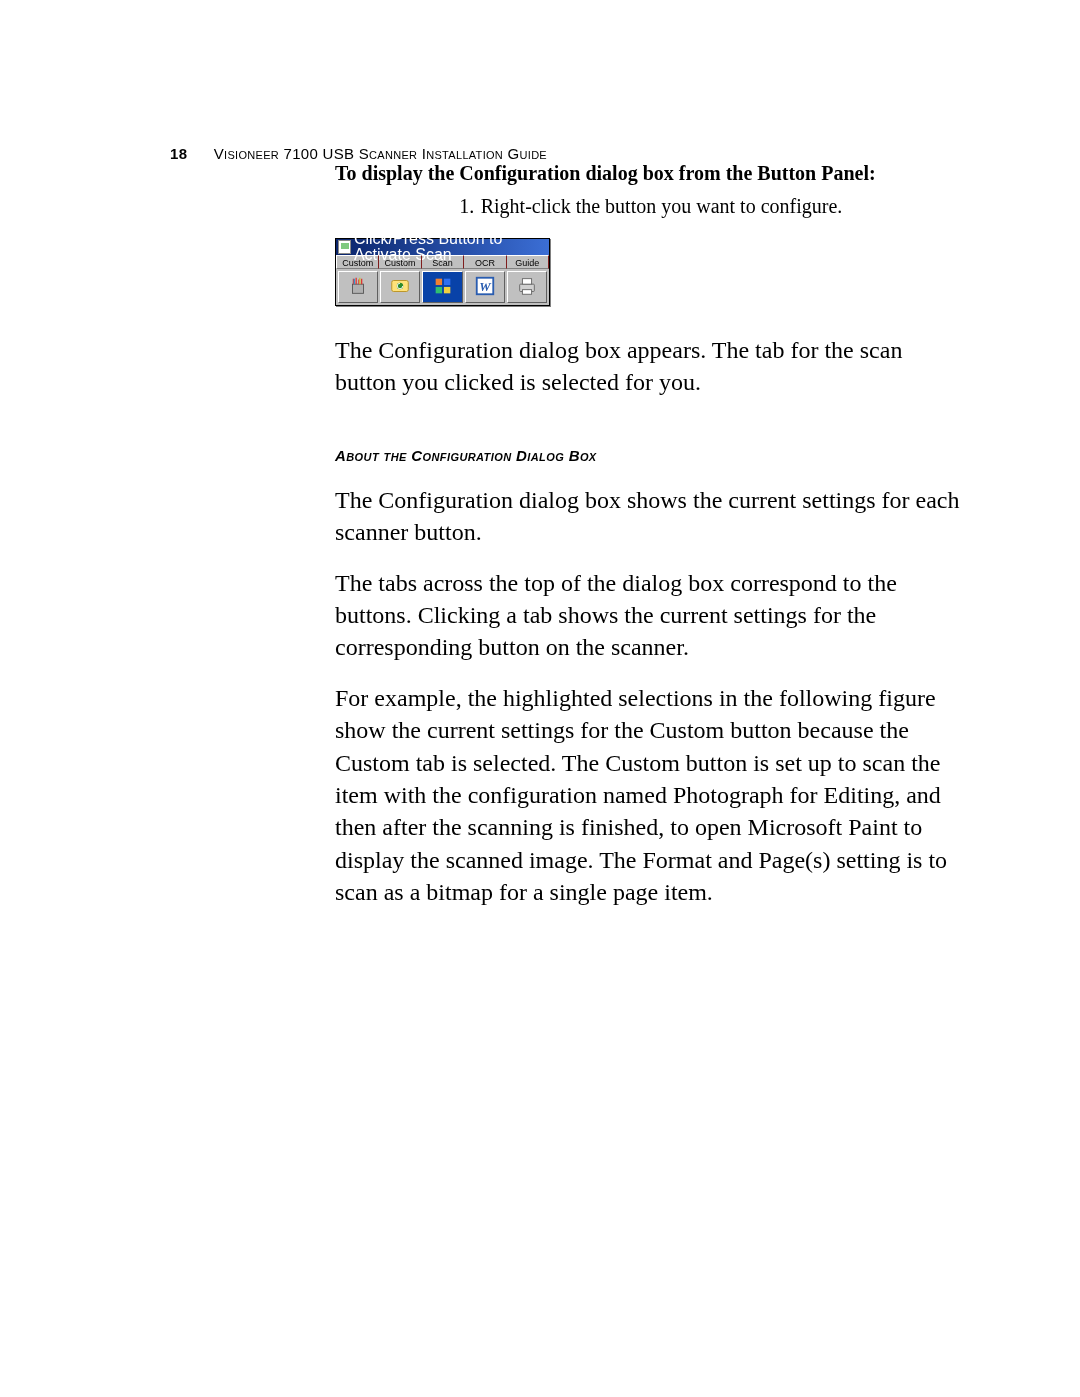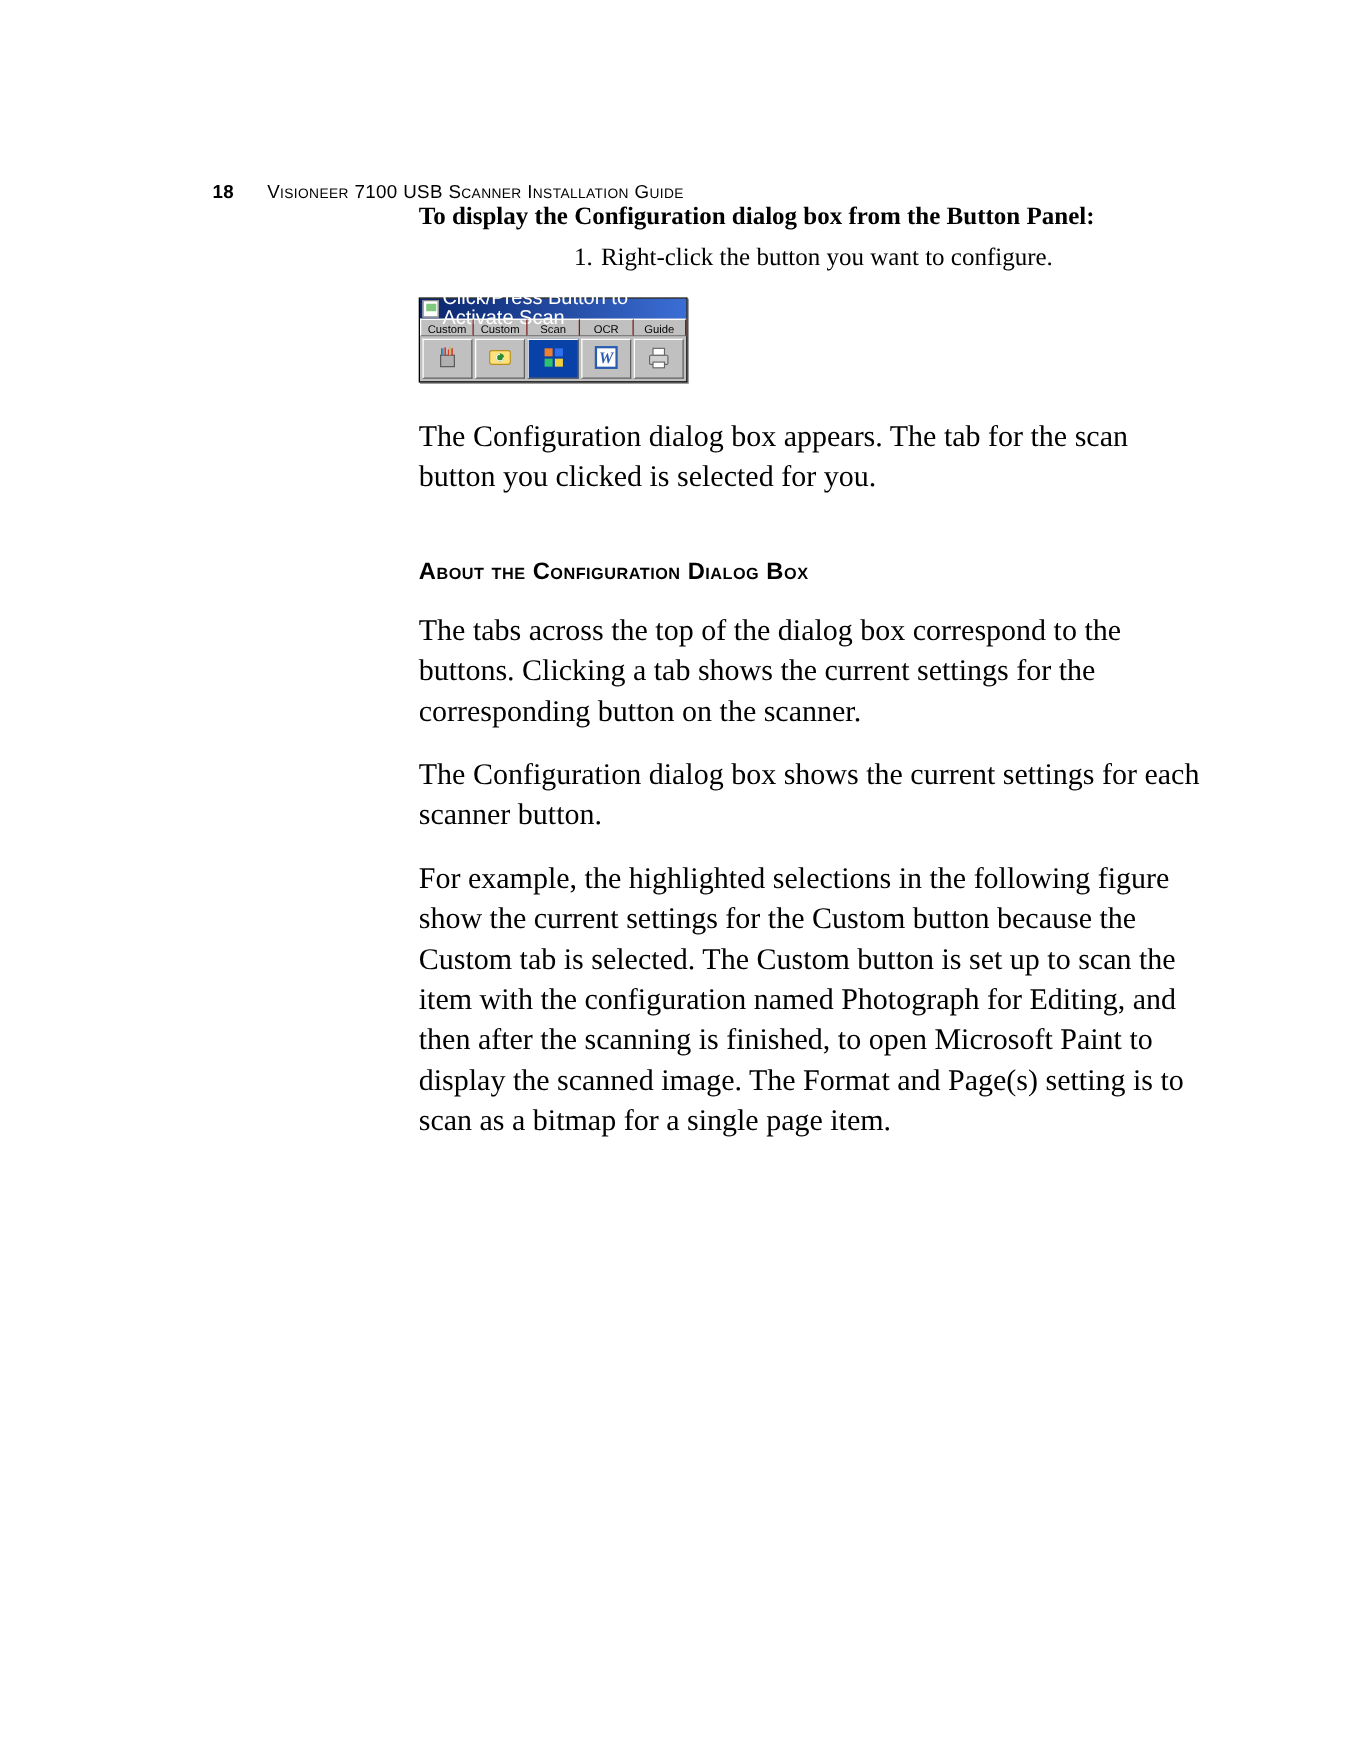--- a/index.html
+++ b/index.html
@@ -47,27 +47,28 @@
     width: 28px;
   }
   .paragraph {
     font-size: 24px;
     line-height: 1.35;
     margin-bottom: 18px;
   }
   .section-heading {
     font-family: Arial, Helvetica, sans-serif;
     font-weight: bold;
-    font-size: 19px;
+    font-size: 15px;
     font-variant: small-caps;
     letter-spacing: 0.4px;
     margin-top: 48px;
     margin-bottom: 20px;
     margin-left: -165px;
     padding-left: 165px;
+    font-style: italic;
   }
 
   
   .button-panel {
     width: 213px;
     background: #c0c0c0;
     border: 1px solid #000;
     font-family: 'MS Sans Serif', Tahoma, Arial, sans-serif;
     font-size: 10px;
     margin-left: 0px;
@@ -212,17 +213,17 @@
               </svg>
           </span>
         </div>
       </div>
     </div>
 
     <div class="paragraph">The Configuration dialog box appears. The tab for the scan button you clicked is selected for you.</div>
 
     <div class="section-heading">About the Configuration Dialog Box</div>
 
+    <div class="paragraph">The Configuration dialog box shows the current settings for each scanner button.</div>
     <div class="paragraph">The tabs across the top of the dialog box correspond to the buttons. Clicking a tab shows the current settings for the corresponding button on the scanner.</div>
-    <div class="paragraph">The Configuration dialog box shows the current settings for each scanner button.</div>
     <div class="paragraph">For example, the highlighted selections in the following figure show the current settings for the Custom button because the Custom tab is selected. The Custom button is set up to scan the item with the configuration named Photograph for Editing, and then after the scanning is finished, to open Microsoft Paint to display the scanned image. The Format and Page(s) setting is to scan as a bitmap for a single page item.</div>
   </div>
 </div>
 
 </body></html>

